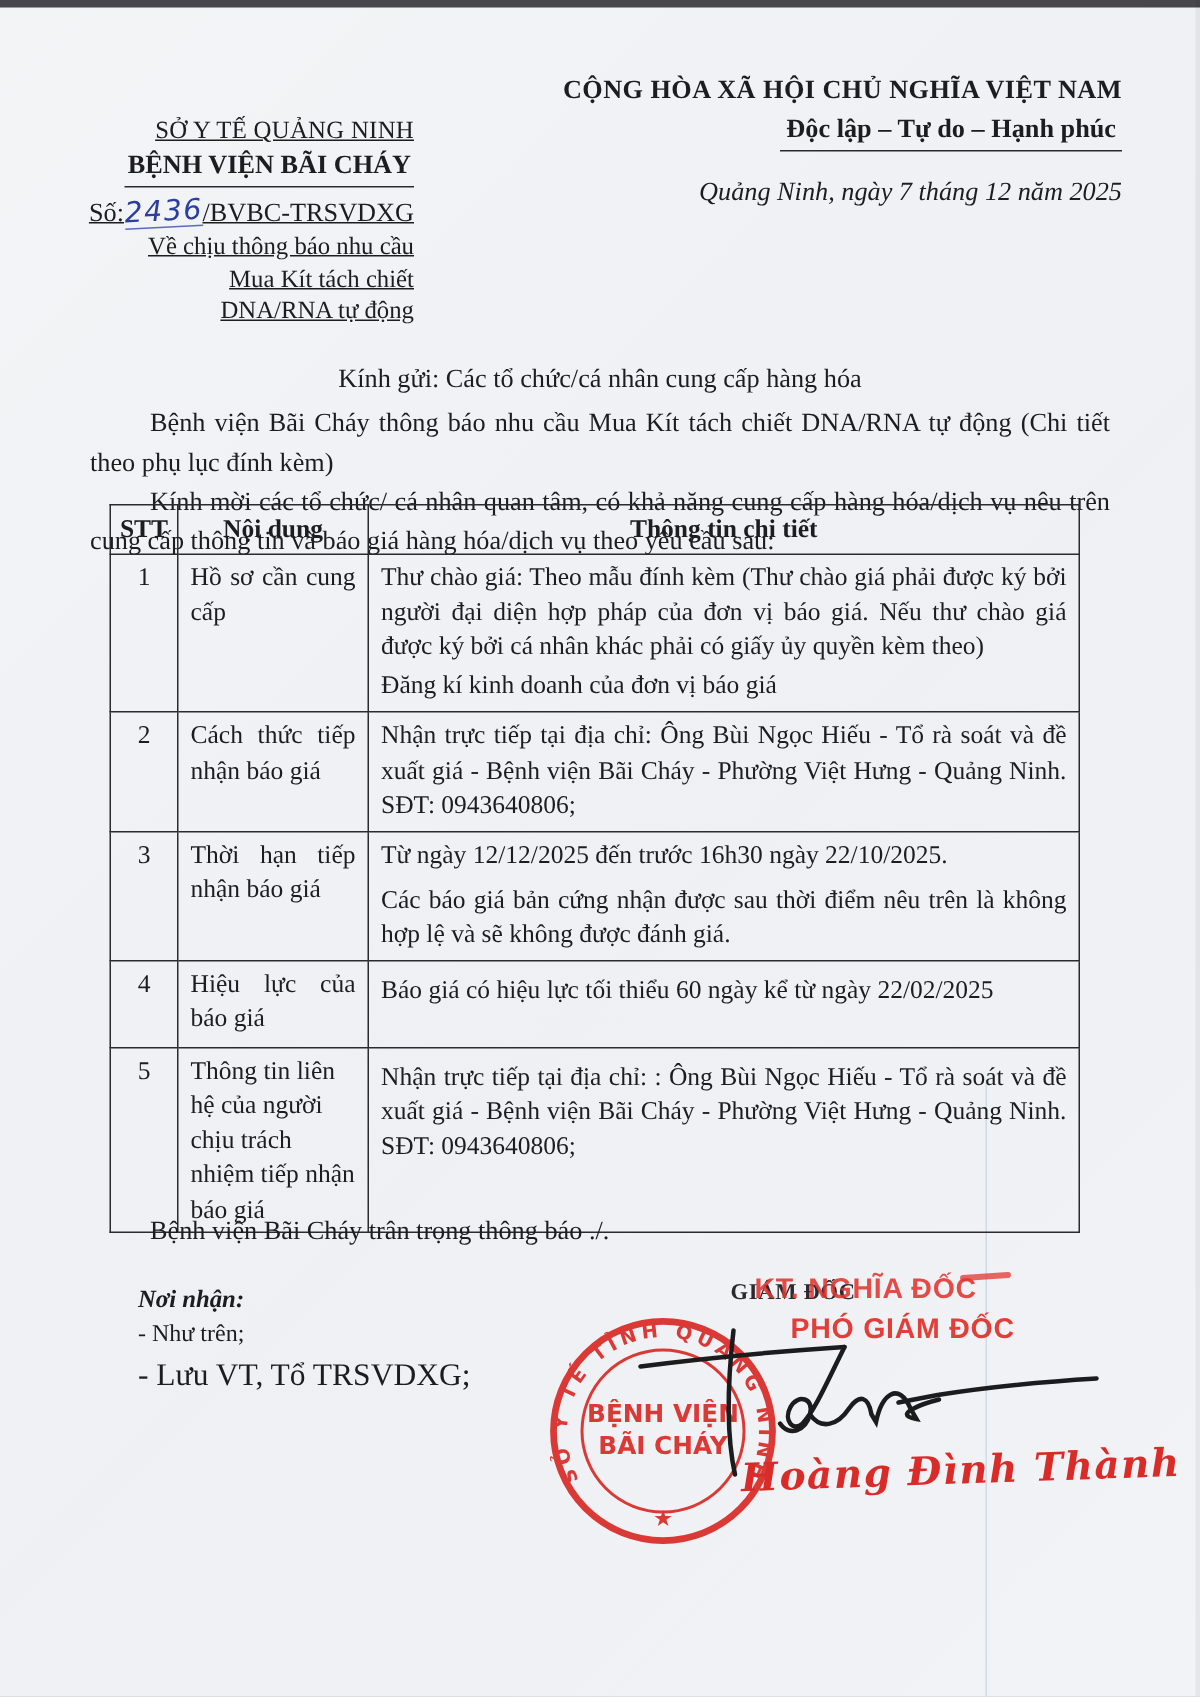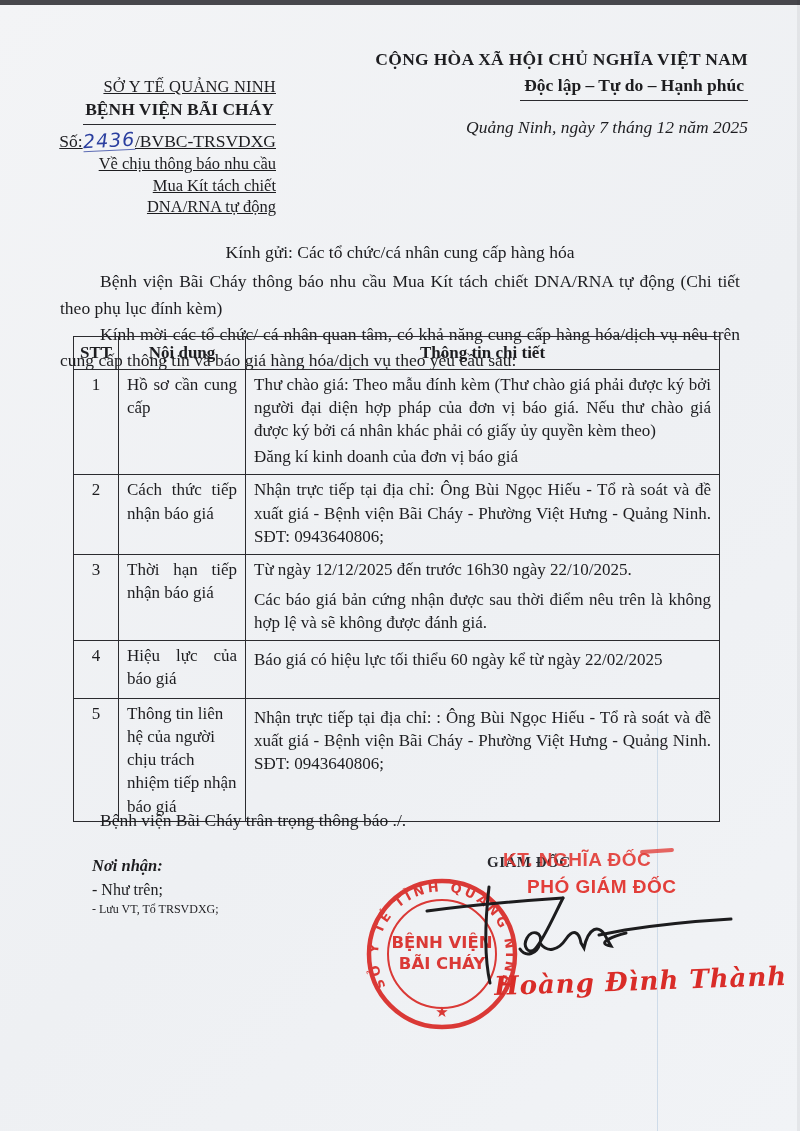--- a/index.html
+++ b/index.html
@@ -47,21 +47,21 @@
   td.nd.left{text-align:left;}
   td.ct{padding:4px 10px 4px 10px;margin-top:32px;}
   td.ct p{margin:0 0 3px 0;text-align:justify;}
   td.ct p.gap{margin-top:7px;}
   tr.r1{height:92px;} tr.r2{height:79px;} tr.r3{height:86px;} tr.r4{height:58px;} tr.r5{height:114px;}
 
   
   .closing{position:absolute;left:100px;top:810px;font-size:17.5px;}
   .recipients{position:absolute;left:92px;top:854px;font-size:16px;line-height:1.45;}
   .recipients .title{font-weight:bold;font-style:italic;font-size:16.5px;}
-  .recipients .line2{font-size:12px;}
+  .recipients .line2{font-size:21px;}
 
   .sig-title-black{position:absolute;left:487px;top:854px;font-size:15px;font-weight:bold;
     letter-spacing:.5px;color:#2a2a2e;}
   .sig-red1{position:absolute;left:503px;top:849px;font-size:19px;font-weight:bold;
     color:#e23530;font-family:"Liberation Sans",sans-serif;opacity:.88;letter-spacing:.5px;}
   .sig-red2{position:absolute;left:503px;top:876px;font-size:19px;font-weight:bold;
     color:#e23530;font-family:"Liberation Sans",sans-serif;opacity:.95;letter-spacing:.5px;margin-left:24px;}
   .stamp-dash{position:absolute;left:640px;top:849px;width:34px;height:4px;background:#e23530;
     opacity:.75;transform:rotate(-4deg);border-radius:2px;}
   .stamp-svg{position:absolute;left:362px;top:874px;opacity:.93;}

